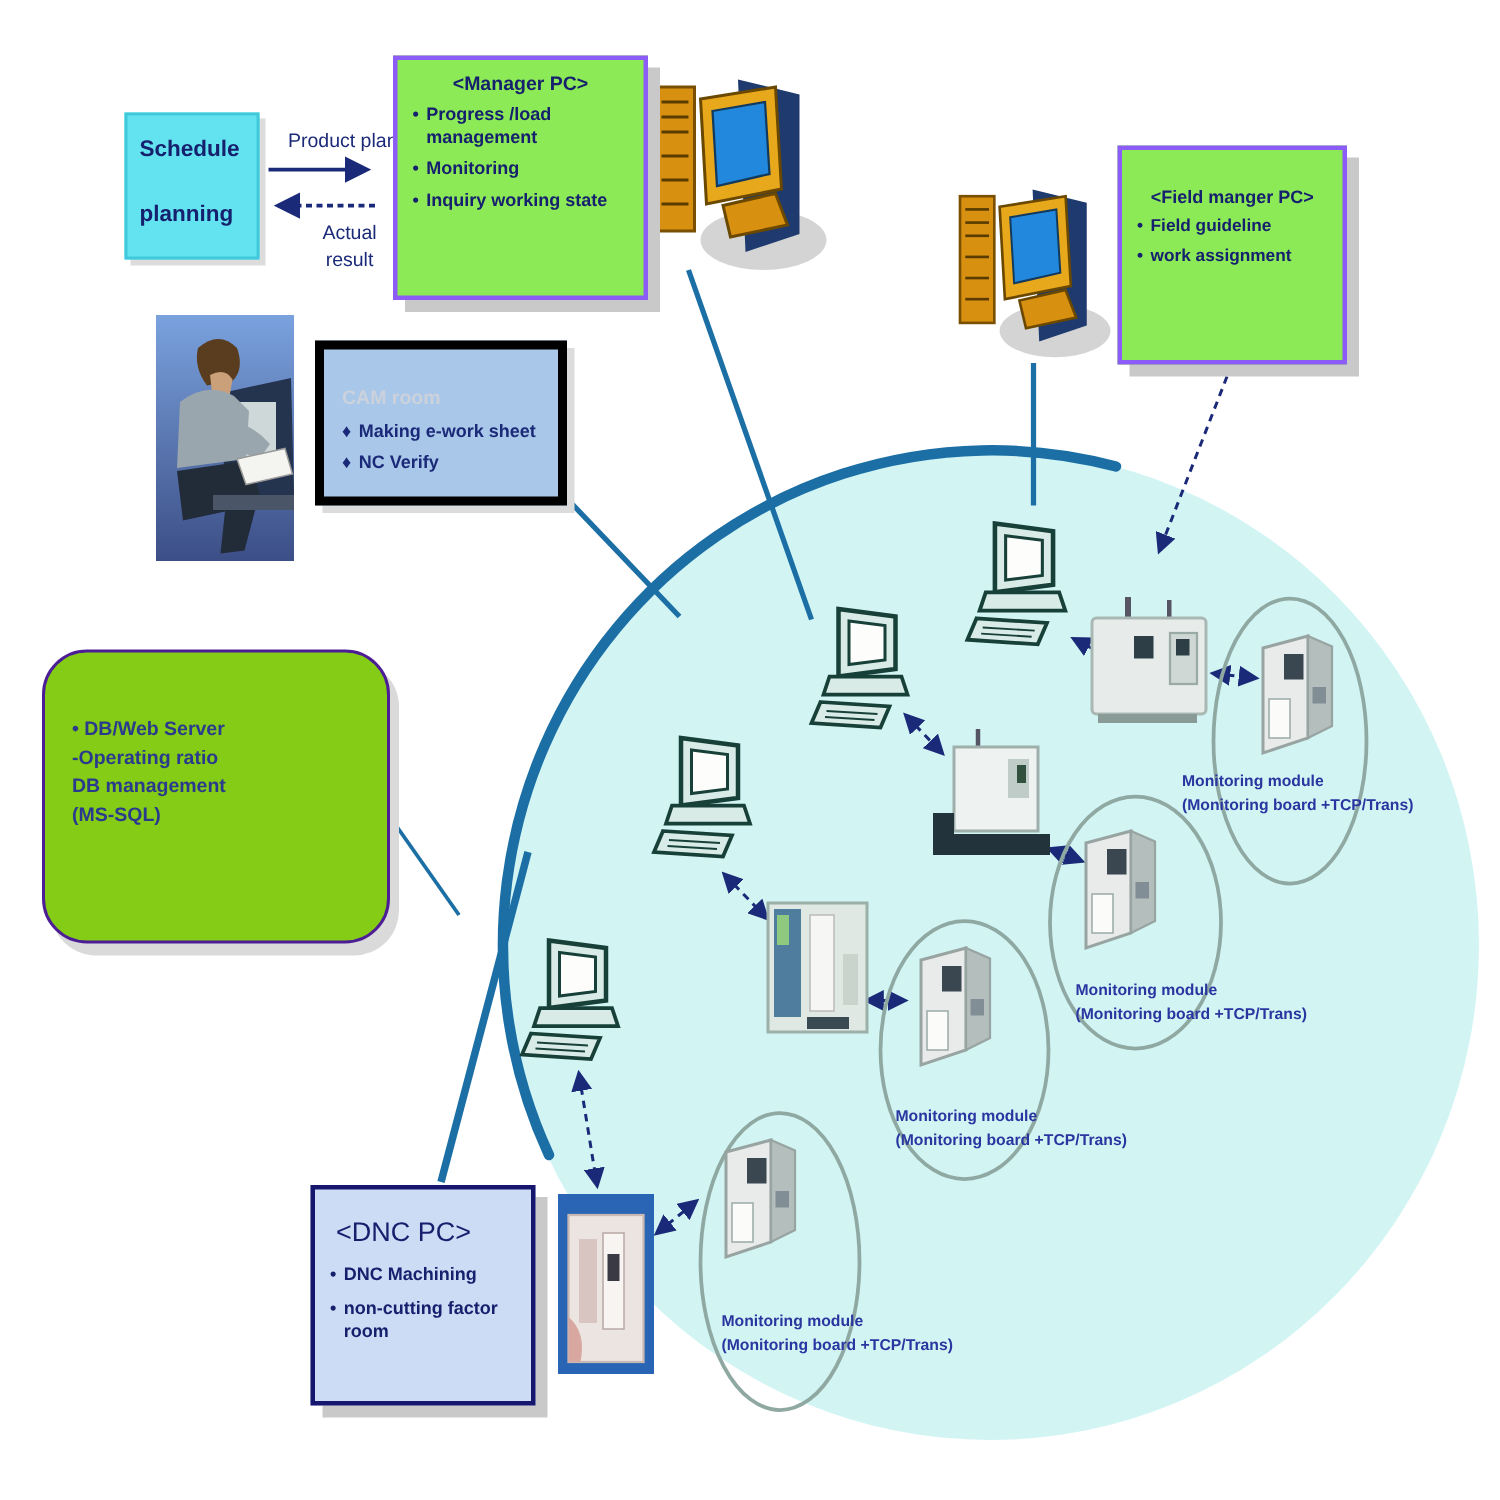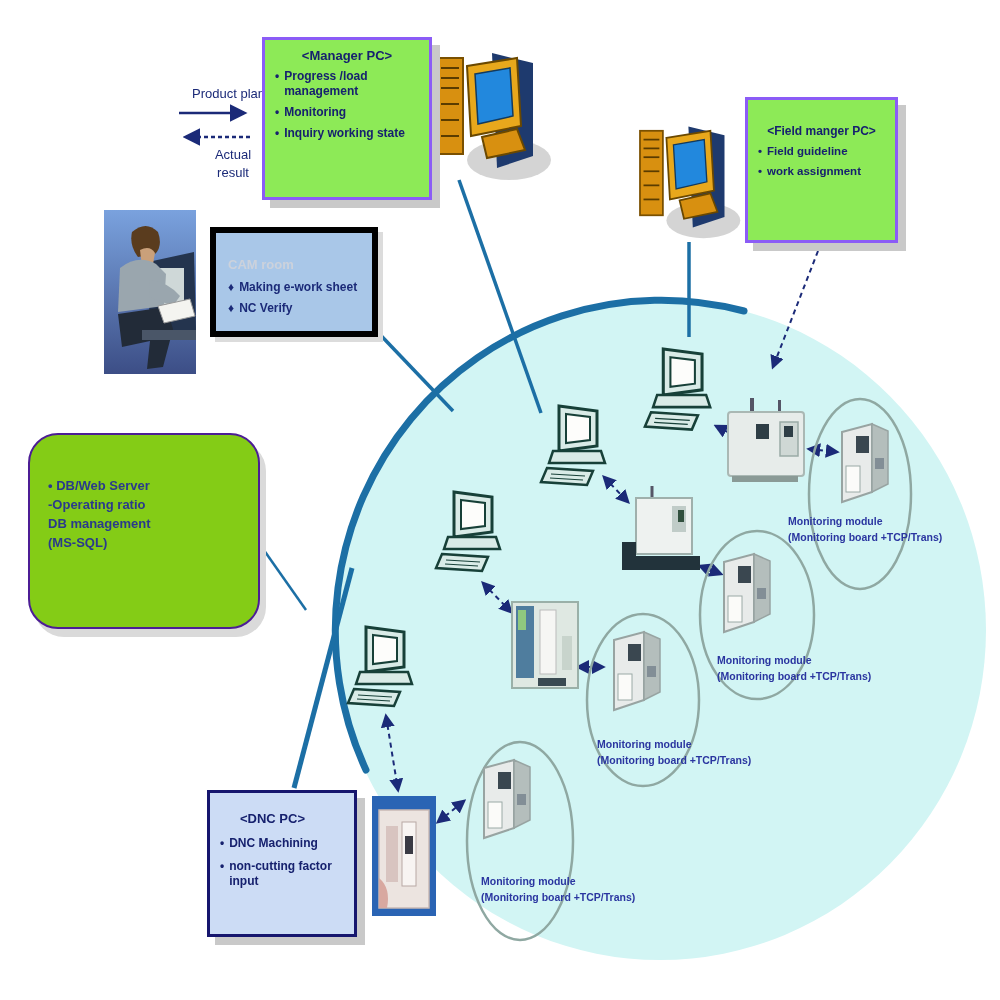--- a/index.html
+++ b/index.html
@@ -248,20 +248,24 @@
       <g transform="translate(836,416)">
         <path d="M6,16 L36,8 L36,76 L6,86 Z" fill="#e8ebea" stroke="#98a4a2" stroke-width="2"></path>
         <path d="M36,8 L52,15 L52,68 L36,76 Z" fill="#b4bebc" stroke="#98a4a2" stroke-width="1.5"></path>
         <rect x="20" y="20" width="13" height="17" fill="#3a4750"></rect>
         <rect x="10" y="50" width="14" height="26" fill="#fbfbf9" stroke="#9aaaa6" stroke-width="1"></rect>
         <rect x="39" y="42" width="9" height="11" fill="#828e96"></rect>
       </g>
     </g>
   </svg>
 
+  <div class="abs cyan-box" style="left:83px;top:75px;width:90px;height:98px;font-size:15px;">
+    <div>Schedule</div>
+    <div style="margin-top:26px;">planning</div>
+  </div>
 
   <div class="abs flow-label" style="left:176px;top:86px;">Product plan</div>
   <div class="abs flow-label" style="left:193px;top:146px;width:48px;text-align:center;line-height:1.4;">
     <div>Actual</div>
     <div>result</div>
   </div>
 
   <div class="abs green-box" style="left:262px;top:37px;width:170px;height:163px;font-size:12px;">
     <div class="box-title" style="font-size:13px;">&lt;Manager PC&gt;</div>
     <div class="li">
@@ -305,28 +309,28 @@
   <div class="abs db-box" style="left:28px;top:433px;width:232px;height:196px;">
     <div class="abs db-text" style="left:18px;top:42px;width:130px;">
       <div>• DB/Web Server</div>
       <div>-Operating ratio</div>
       <div>DB management</div>
       <div>(MS-SQL)</div>
     </div>
   </div>
 
   <div class="abs dnc-box" style="left:207px;top:790px;width:150px;height:147px;font-size:12px;">
-    <div style="font-weight:bold;font-size:13px;margin:8px 0 10px 20px;">&lt;DNC PC&gt;</div>
+    <div style="font-weight:normal;font-size:18px;margin:8px 0 10px 4px;">&lt;DNC PC&gt;</div>
     <div class="li">
       <span class="b">•</span>
       <span>DNC Machining</span>
     </div>
     <div class="li" style="margin-top:8px;">
       <span class="b">•</span>
-      <span>non-cutting factor input</span>
+      <span>non-cutting factor room</span>
     </div>
   </div>
 
   <div class="abs mon-label" style="left:481px;top:874px;">
     <div>Monitoring module</div>
     <div>(Monitoring board +TCP/Trans)</div>
   </div>
   <div class="abs mon-label" style="left:597px;top:737px;">
     <div>Monitoring module</div>
     <div>(Monitoring board +TCP/Trans)</div>

